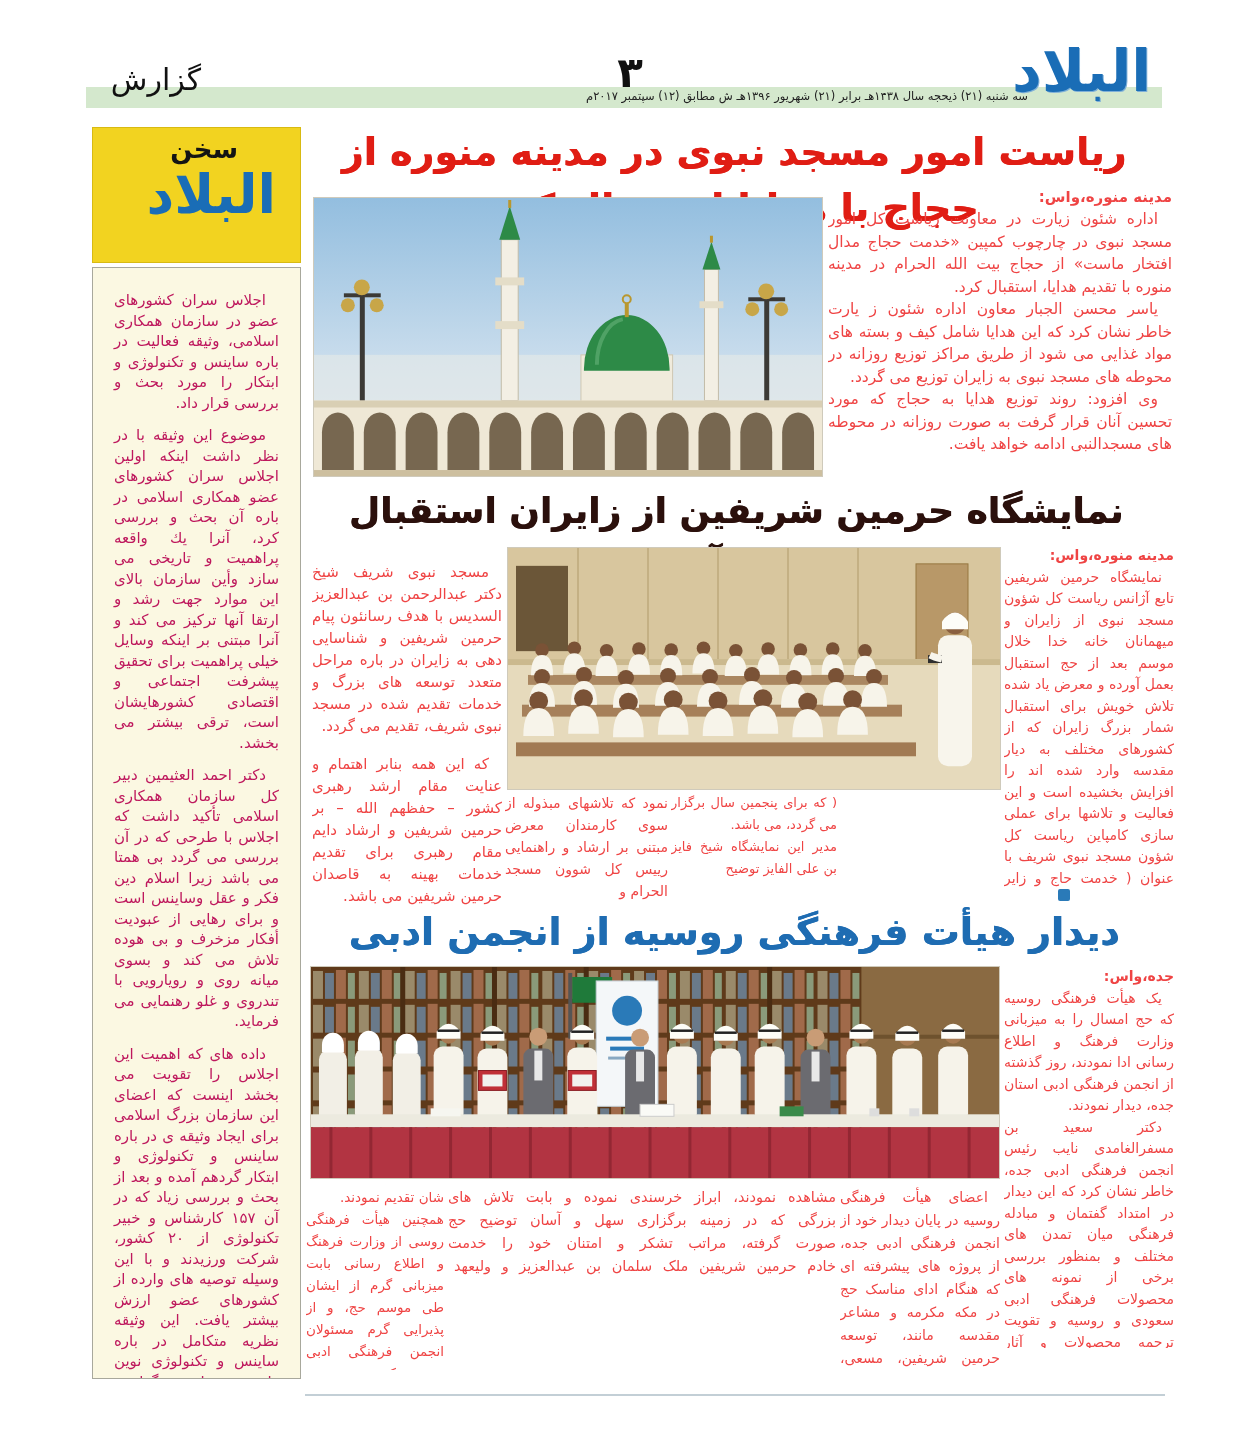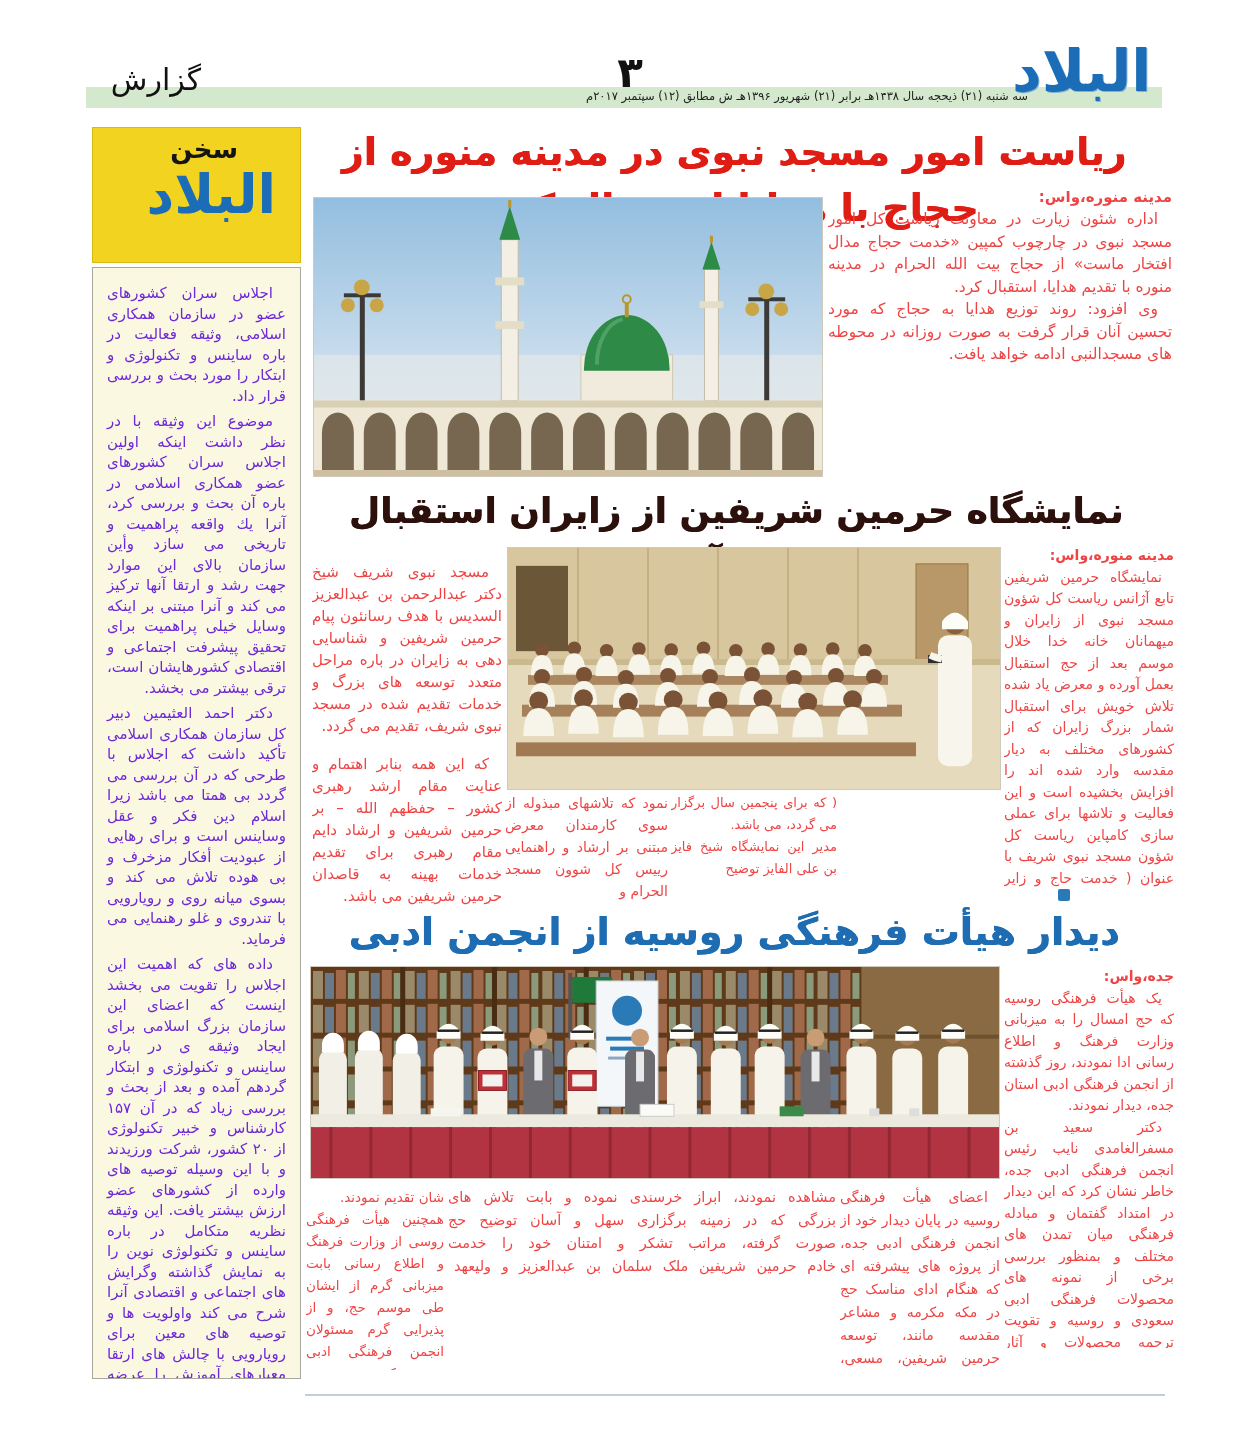--- a/index.html
+++ b/index.html
@@ -18,21 +18,21 @@
   .dateline-top{position:absolute;left:668px;top:89px;width:360px;font-size:11.5px;color:#222;
     text-align:left;white-space:nowrap;}
   .section-label{position:absolute;left:96px;top:62px;width:120px;font-size:30px;color:#111;text-align:center;}
   
   .opinion-head{position:absolute;left:92px;top:127px;width:209px;height:136px;background:#f2d320;
     box-sizing:border-box;border:1px solid #d8ba12;padding:6px 16px 0 0;}
   .opinion-kicker{font-size:26px;font-weight:bold;color:#141414;text-align:right;padding-right:46px;line-height:30px;}
   .opinion-title{font-size:54px;font-weight:bold;color:#1a6db6;text-align:right;line-height:62px;padding-right:8px;}
   .opinion-body{position:absolute;left:92px;top:267px;width:209px;height:1112px;background:#fbf8e2;
     box-sizing:border-box;border:1px solid #a8a89c;padding:10px 9px;overflow:hidden;}
-  .opinion-body p{margin:5px;font-size:15px;line-height:20.5px;text-align:justify;text-indent:13px;color:#6d28d9;}
+  .opinion-body p{margin:12px;font-size:15px;line-height:20.5px;text-align:justify;text-indent:13px;color:#be185d;}
   
   .headline{position:absolute;text-align:center;font-weight:bold;letter-spacing:0;}
   .hl1{left:300px;top:124px;width:868px;height:58px;font-size:38px;line-height:56px;color:#e01d14;
     text-shadow:0.6px 0 #e01d14;}
   .hl2{left:308px;top:484px;width:856px;height:56px;font-size:36px;line-height:54px;color:#2b100c;
     text-shadow:0.6px 0 #2b100c;}
   .hl3{left:300px;top:904px;width:868px;height:58px;font-size:38px;line-height:56px;color:#1e6cb2;
     text-shadow:0.6px 0 #1e6cb2;}
   
   .col{position:absolute;overflow:hidden;}
@@ -158,20 +158,21 @@
           <use href="#arch" x="428" y="214"></use>
           <use href="#arch" x="470" y="214"></use>
       </g>
       <rect x="0" y="274" width="510" height="6" fill="#cdbf9f"></rect>
     </svg>
   </figure>
 
   <div class="col a1col">
     <p class="dl">مدینه منوره،واس:</p>
     <p>اداره شئون زیارت در معاونت ریاست کل امور مسجد نبوی در چارچوب کمپین «خدمت حجاج مدال افتخار ماست» از حجاج بیت الله الحرام در مدینه منوره با تقدیم هدایا، استقبال کرد.</p>
+    <p>یاسر محسن الجبار معاون اداره شئون ز یارت خاطر نشان کرد که این هدایا شامل کیف و بسته های مواد غذایی می شود از طریق مراکز توزیع روزانه در محوطه های مسجد نبوی به زایران توزیع می گردد.</p>
     <p>وی افزود: روند توزیع هدایا به حجاج که مورد تحسین آنان قرار گرفت به صورت روزانه در محوطه های مسجدالنبی ادامه خواهد یافت.</p>
   </div>
 
   <div class="headline hl2">نمایشگاه حرمین شریفین از زایران استقبال بعمل آورد</div>
 
   <div class="col a2colL">
     <p>مسجد نبوی شریف شیخ دکتر عبدالرحمن بن عبدالعزیز السدیس با هدف رسانئون پیام حرمین شریفین و شناسایی دهی به زایران در باره مراحل متعدد توسعه های بزرگ و خدمات تقدیم شده در مسجد نبوی شریف، تقدیم می گردد.</p>
     <p>که این همه بنابر اهتمام و عنایت مقام ارشد رهبری کشور – حفظهم الله – بر حرمین شریفین و ارشاد دایم مقام رهبری برای تقدیم خدمات بهینه به قاصدان حرمین شریفین می باشد.</p>
   </div>
 

